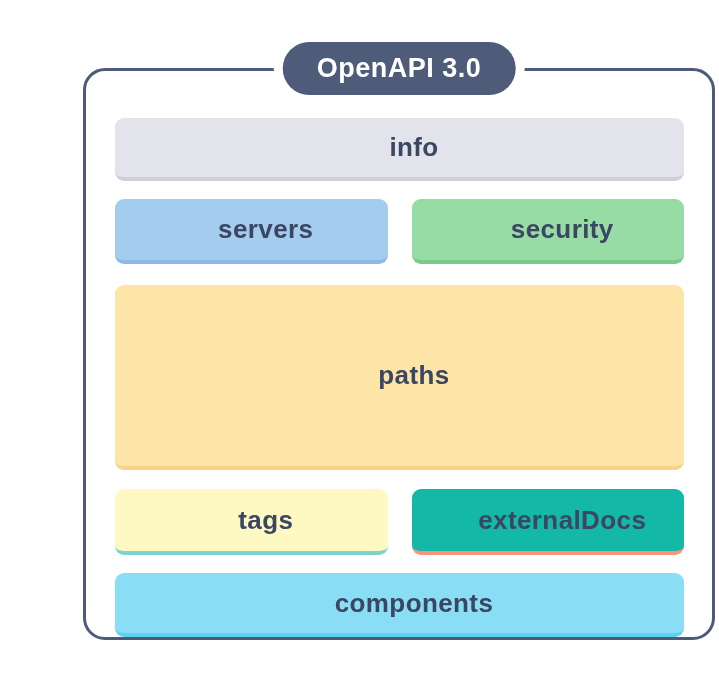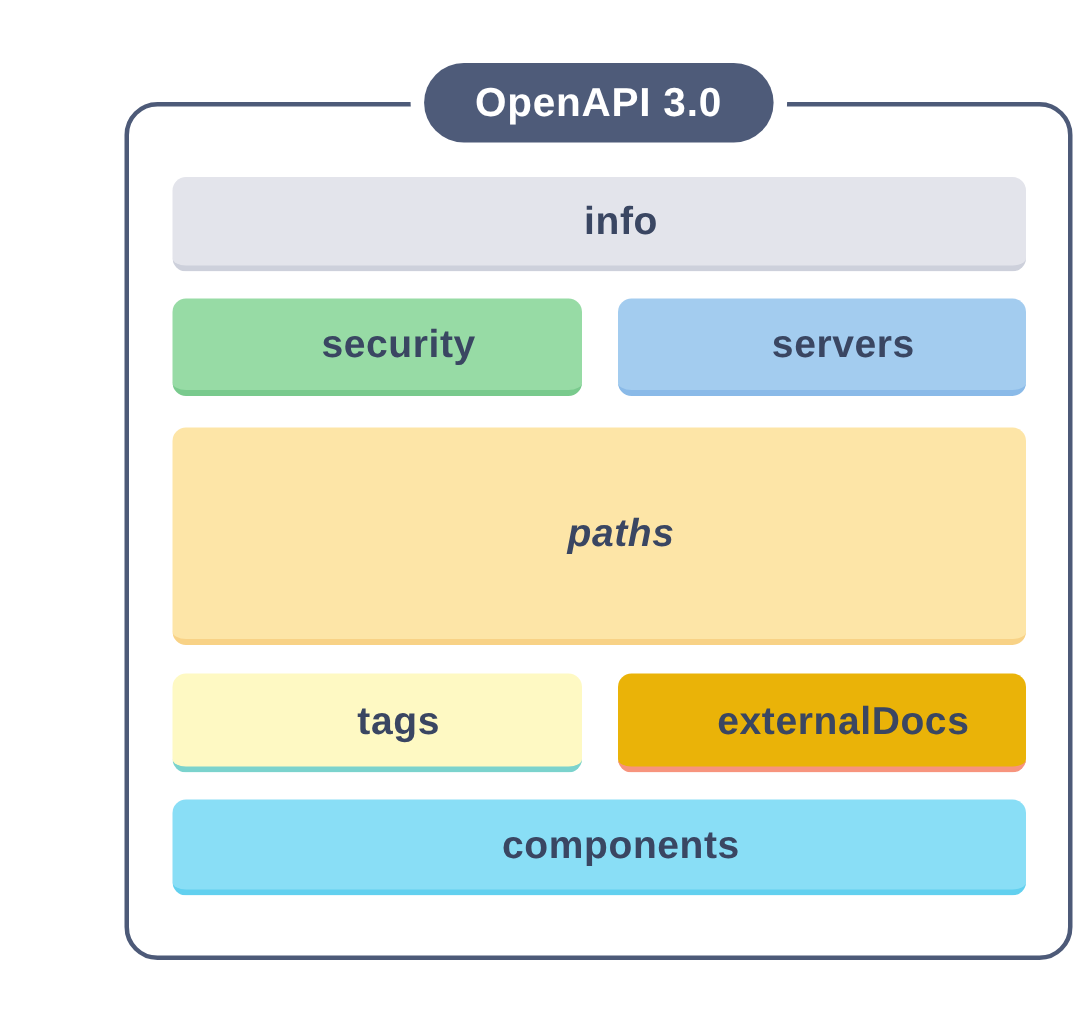--- a/index.html
+++ b/index.html
@@ -48,56 +48,56 @@
     display:flex; align-items:center; justify-content:center;
     font-size:26px; font-weight:700; letter-spacing:.4px;
     color:var(--label-text);
     padding-left:29px;
   }
   .row2{display:flex; gap:24px;}
   .row2 .box{flex:1;}
   .h-info{height:63px; margin-bottom:18px;}
   .h-row2{margin-bottom:21px;}
   .h-row2 .box{height:65px;}
-  .h-paths{height:145px; margin-bottom:19px;font-style:italic;}
+  .h-paths{height:185px; margin-bottom:19px;}
   .h-row4{margin-bottom:18px;}
   .h-row4 .box{height:66px;}
   .h-comps{height:64px;}
 </style>
 </head>
 <body>
 
 <div class="frame">
 
   <div class="badge">
     <span>OpenAPI 3.0</span>
   </div>
 
   <div class="box h-info" style="background: rgb(227, 228, 235); border-bottom-color: rgb(205, 208, 219);">
     <span>info</span>
   </div>
 
   <div class="row2 h-row2">
+    <div class="box" style="background: rgb(163, 204, 239); border-bottom-color: rgb(138, 186, 232);">
+      <span>servers</span>
+    </div>
     <div class="box" style="background: rgb(151, 219, 165); border-bottom-color: rgb(121, 202, 141);">
       <span>security</span>
-    </div>
-    <div class="box" style="background: rgb(163, 204, 239); border-bottom-color: rgb(138, 186, 232);">
-      <span>servers</span>
     </div>
   </div>
 
   <div class="box h-paths" style="background: rgb(253, 229, 167); border-bottom-color: rgb(248, 210, 134);">
     <span>paths</span>
   </div>
 
   <div class="row2 h-row4">
     <div class="box" style="background: #fef9c3; border-bottom-color: rgb(123, 211, 205);">
       <span>tags</span>
     </div>
-    <div class="box" style="background: #eab308; border-bottom-color: rgb(247, 148, 125);">
+    <div class="box" style="background: #14b8a6; border-bottom-color: rgb(247, 148, 125);">
       <span>externalDocs</span>
     </div>
   </div>
 
   <div class="box h-comps" style="background: rgb(137, 222, 246); border-bottom-color: rgb(98, 208, 239);">
     <span>components</span>
   </div>
 
 </div>
 

